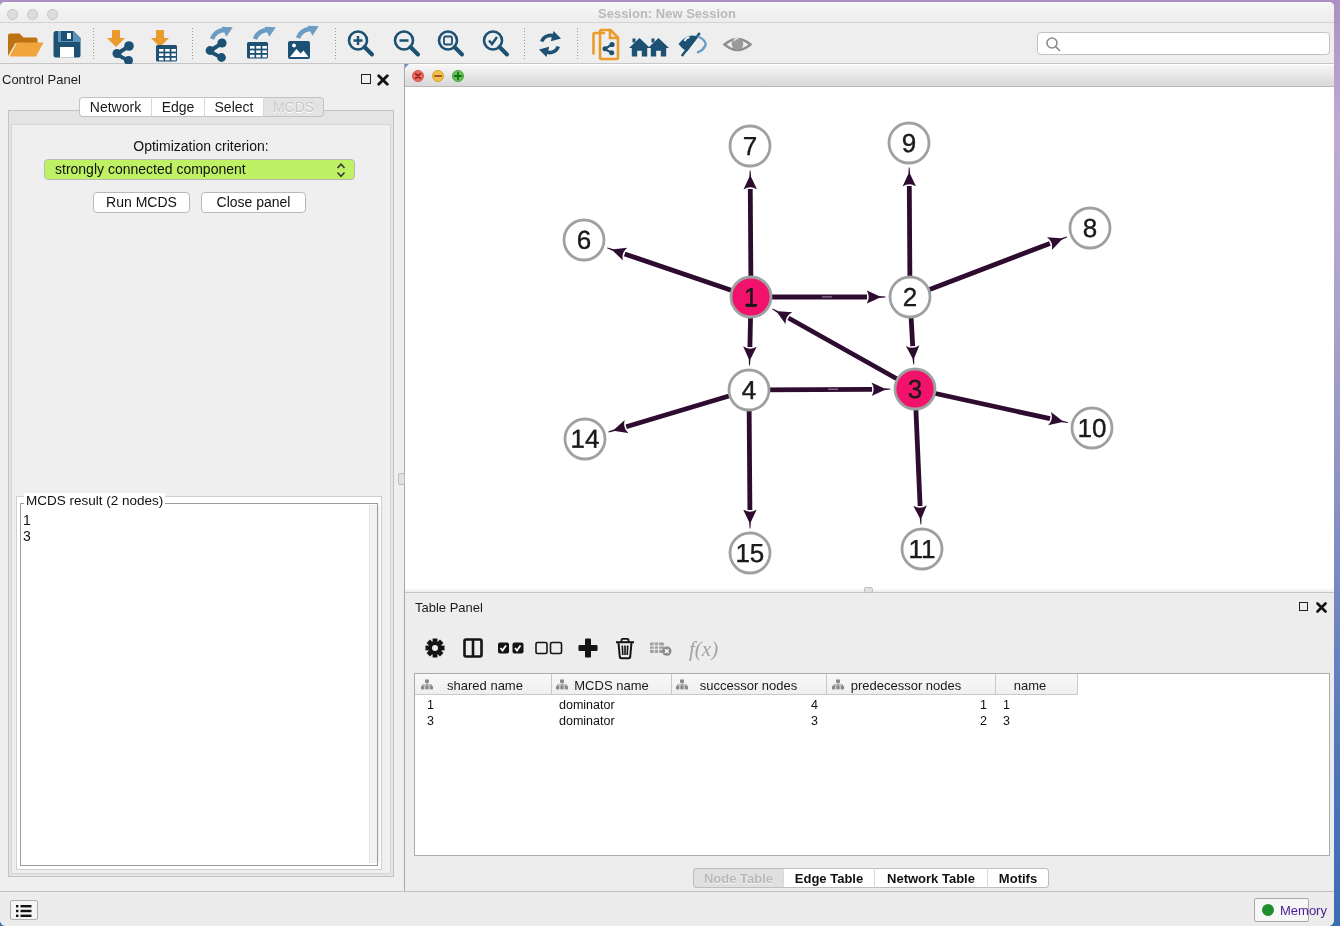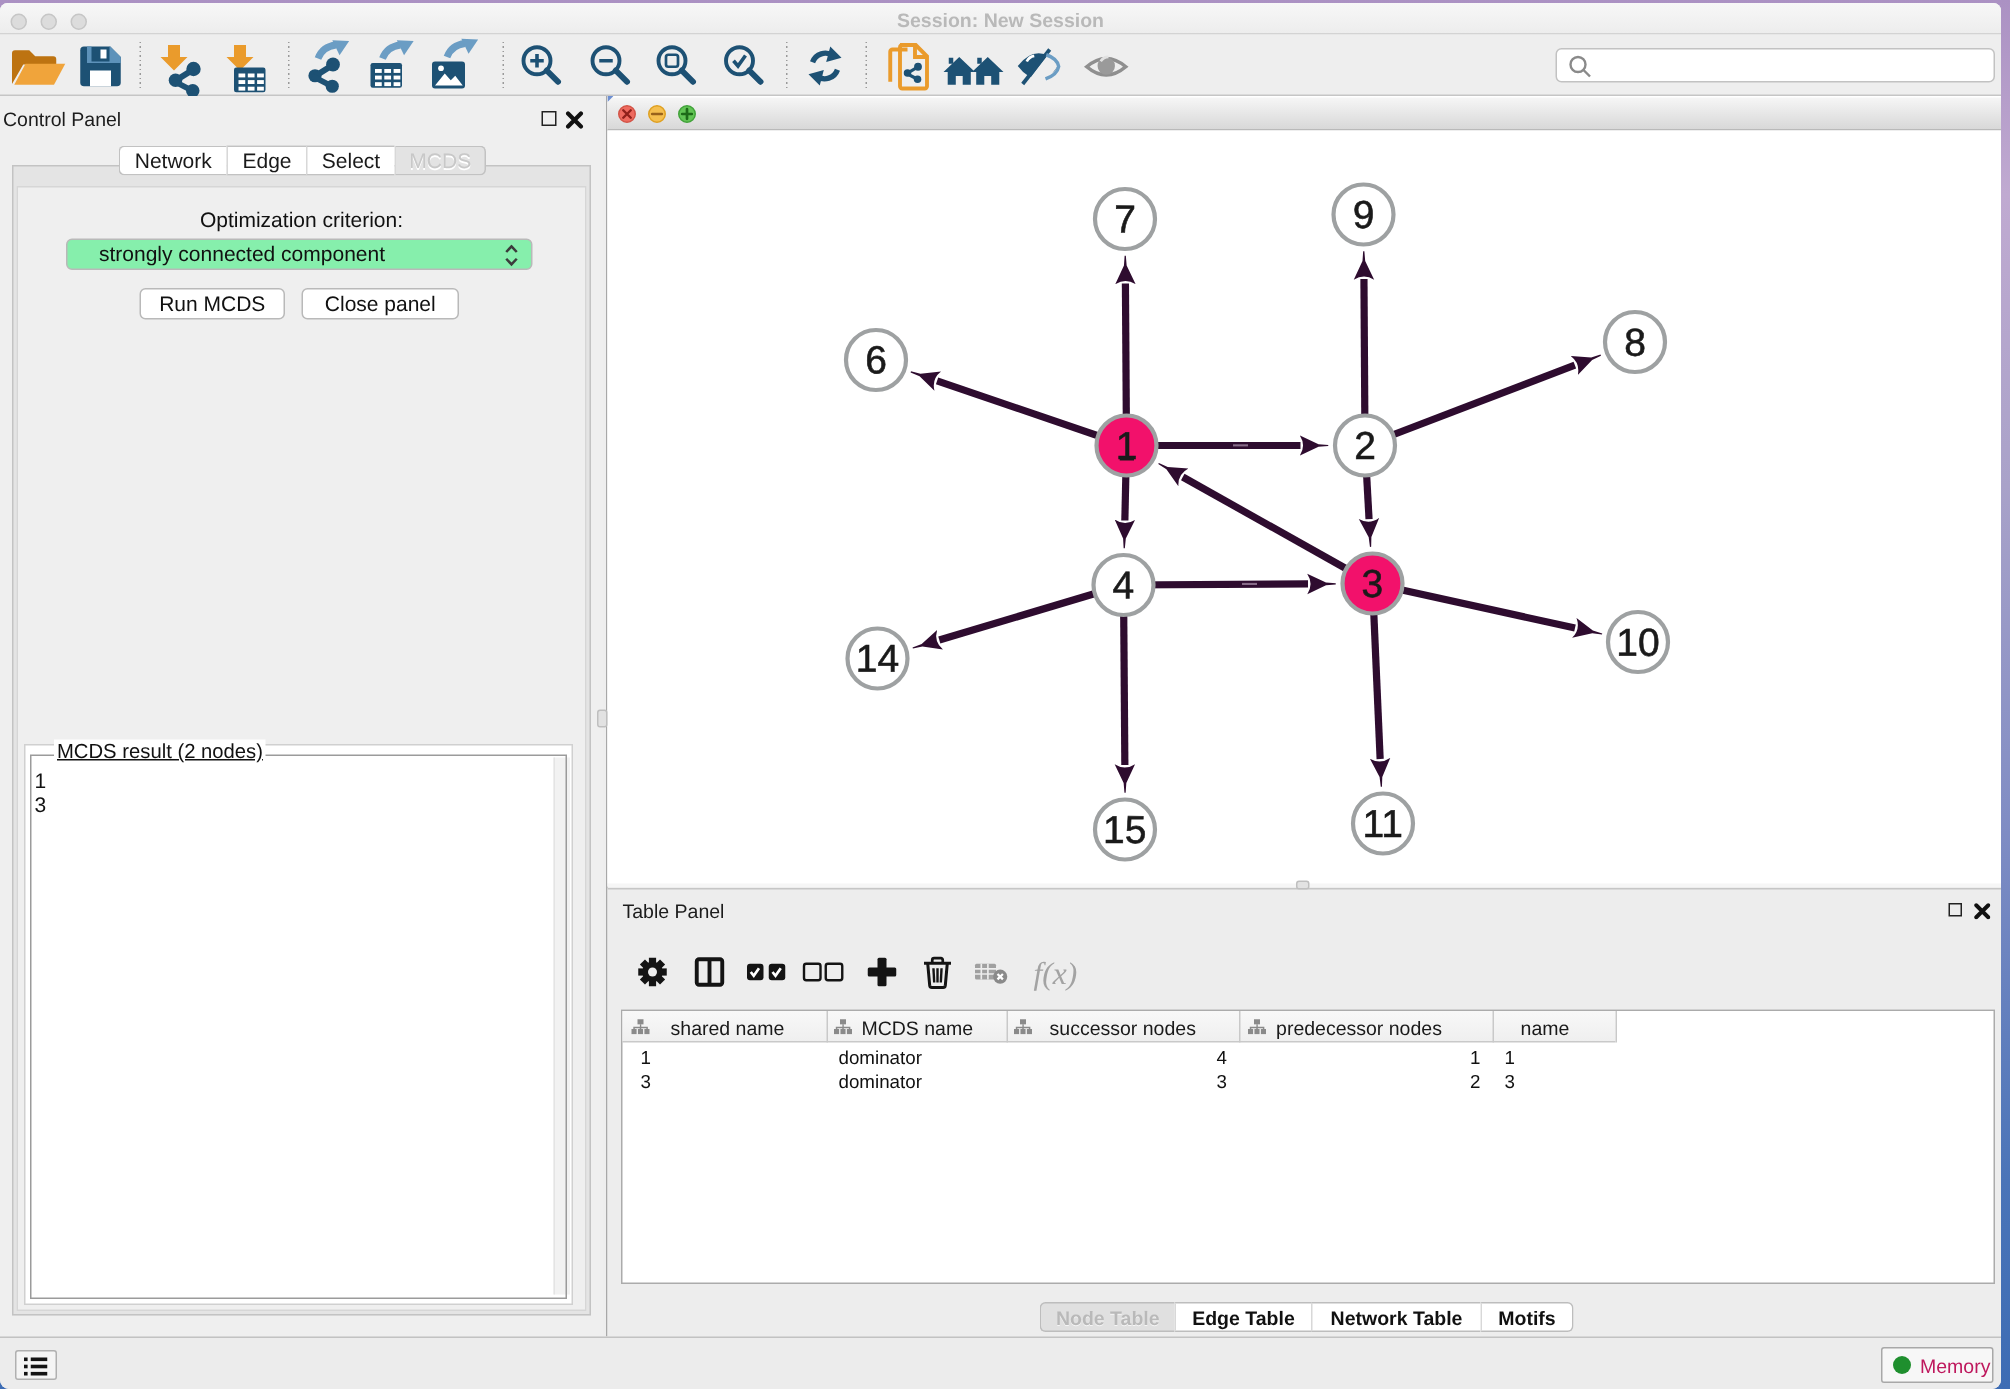--- a/index.html
+++ b/index.html
@@ -15,46 +15,46 @@
 .tsep { position:absolute; top:5px; height:32px; width:1px; background-image:repeating-linear-gradient(#9a9a9a 0 1px, transparent 1px 3px); }
 #searchbox { position:absolute; left:1037px; top:9px; width:293px; height:23px; background:#ffffff; border:1px solid #c2c2c2; border-radius:4px; }
 
 #cpanel { position:absolute; left:0; top:62px; width:402px; height:827px; background:#efefef; }
 #cphead { position:absolute; left:2px; top:8px; font-size:13px; color:#1c1c1c; }
 #cpbody { position:absolute; left:8px; top:46px; width:386px; height:767px; background:#e4e4e4; border:1px solid #c3c3c3; }
 #cpinner { position:absolute; left:2px; top:13px; width:380px; height:750px; background:#efefef; border:1px solid #d6d6d6; }
 #tabs { position:absolute; left:79px; top:33px; height:20px; display:flex; font-size:14px; }
 .tab { background:#ffffff; border-top:1px solid #c2c2c2; border-bottom:1px solid #c2c2c2; color:#1a1a1a; text-align:center; line-height:19px; }
 #optlabel { position:absolute; left:0; top:74px; width:402px; text-align:center; font-size:14px; color:#111; }
-#combo { position:absolute; left:44px; top:95px; width:311px; height:21px; background:#86efac; border:1px solid #b9b9b9; border-radius:4px; font-size:14px; color:#111; line-height:19px; padding-left:21px; }
+#combo { position:absolute; left:44px; top:95px; width:311px; height:21px; background:#bef264; border:1px solid #b9b9b9; border-radius:4px; font-size:14px; color:#111; line-height:19px; padding-left:10px; }
 .btn { position:absolute; top:128px; height:21px; background:#ffffff; border:1px solid #b9b9b9; border-radius:4px; font-size:14px; color:#111; text-align:center; line-height:19px; }
 #groupwhite { position:absolute; left:16px; top:432px; width:366px; height:374px; background:#ffffff; border:1px solid #d0d0d0; }
 #groupborder { position:absolute; left:3px; top:6px; width:358px; height:363px; border:1px solid #9b9b9b; }
-#grouplabel { position:absolute; left:19px; top:-4px; background:#ffffff; padding:0 2px; font-size:13.5px; color:#111;text-decoration:underline; }
+#grouplabel { position:absolute; left:7px; top:-4px; background:#ffffff; padding:0 2px; font-size:13.5px; color:#111; }
 #mcdsres { position:absolute; left:6px; top:16px; font-size:14px; color:#111; line-height:15.5px; }
 
 #vsplit { position:absolute; left:404px; top:62px; width:1px; height:827px; background:#a8a8a8; }
 #netframe { position:absolute; left:405px; top:62px; width:929px; height:527px; background:#ffffff; }
 #nettitle { position:absolute; left:0; top:1px; width:929px; height:22px; background:linear-gradient(#f6f6f6,#d8d8d8); border-bottom:1px solid #b9b9b9; }
 #netname { position:absolute; top:4px; width:100%; text-align:center; font-size:13px; font-weight:bold; color:#222; }
 .mac { position:absolute; top:5px; width:12px; height:12px; border-radius:50%; }
 #netcanvas { position:absolute; left:0; top:23px; width:929px; height:502px; background:#ffffff; }
 
 #tpanel { position:absolute; left:405px; top:590px; width:929px; height:299px; background:#ededed; border-top:1px solid #c6c6c6; }
 #tphead { position:absolute; left:10px; top:7px; font-size:13px; color:#1c1c1c; }
 #ttable { position:absolute; left:9px; top:80px; width:916px; height:183px; background:#ffffff; border:1px solid #ababab; }
 #thead { position:absolute; left:0; top:0; width:662px; height:21px; background:linear-gradient(#f8f8f8,#efefef); border-bottom:1px solid #c9c9c9; font-size:13px; color:#1a1a1a; }
 .hsep { position:absolute; top:0; width:1px; height:21px; background:#c9c9c9; }
 .hlbl { position:absolute; top:4px; }
 .cell { position:absolute; font-size:12.5px; color:#111; }
 #btabs { position:absolute; left:288px; top:275px; height:20px; display:flex; font-size:13px; font-weight:bold; }
 .btab { background:#ffffff; border-top:1px solid #bdbdbd; border-bottom:1px solid #bdbdbd; color:#111; text-align:center; line-height:19px; }
 
 #statusbar { position:absolute; left:0; top:889px; width:1334px; height:35px; background:#ececec; border-top:1px solid #c2c2c2; }
-#memorybtn { position:absolute; left:1254px; top:6px; width:75px; height:24px; background:#f7f7f7; border:1px solid #a8a8a8; border-radius:2px; font-size:13px; color:#be185d; }
+#memorybtn { position:absolute; left:1254px; top:6px; width:55px; height:24px; background:#f7f7f7; border:1px solid #a8a8a8; border-radius:2px; font-size:13px; color:#4c1d95; }
 #listbtn { position:absolute; left:10px; top:8px; width:28px; height:20px; background:#f5f5f5; border:1px solid #b0b0b0; border-radius:2px; }
 </style>
 </head>
 <body>
 <div id="win">
   <div id="titlebar">
     <div class="tl" style="left:7px;"></div>
     <div class="tl" style="left:27px;"></div>
     <div class="tl" style="left:47px;"></div>
     <div id="wtitle">Session: New Session</div>

